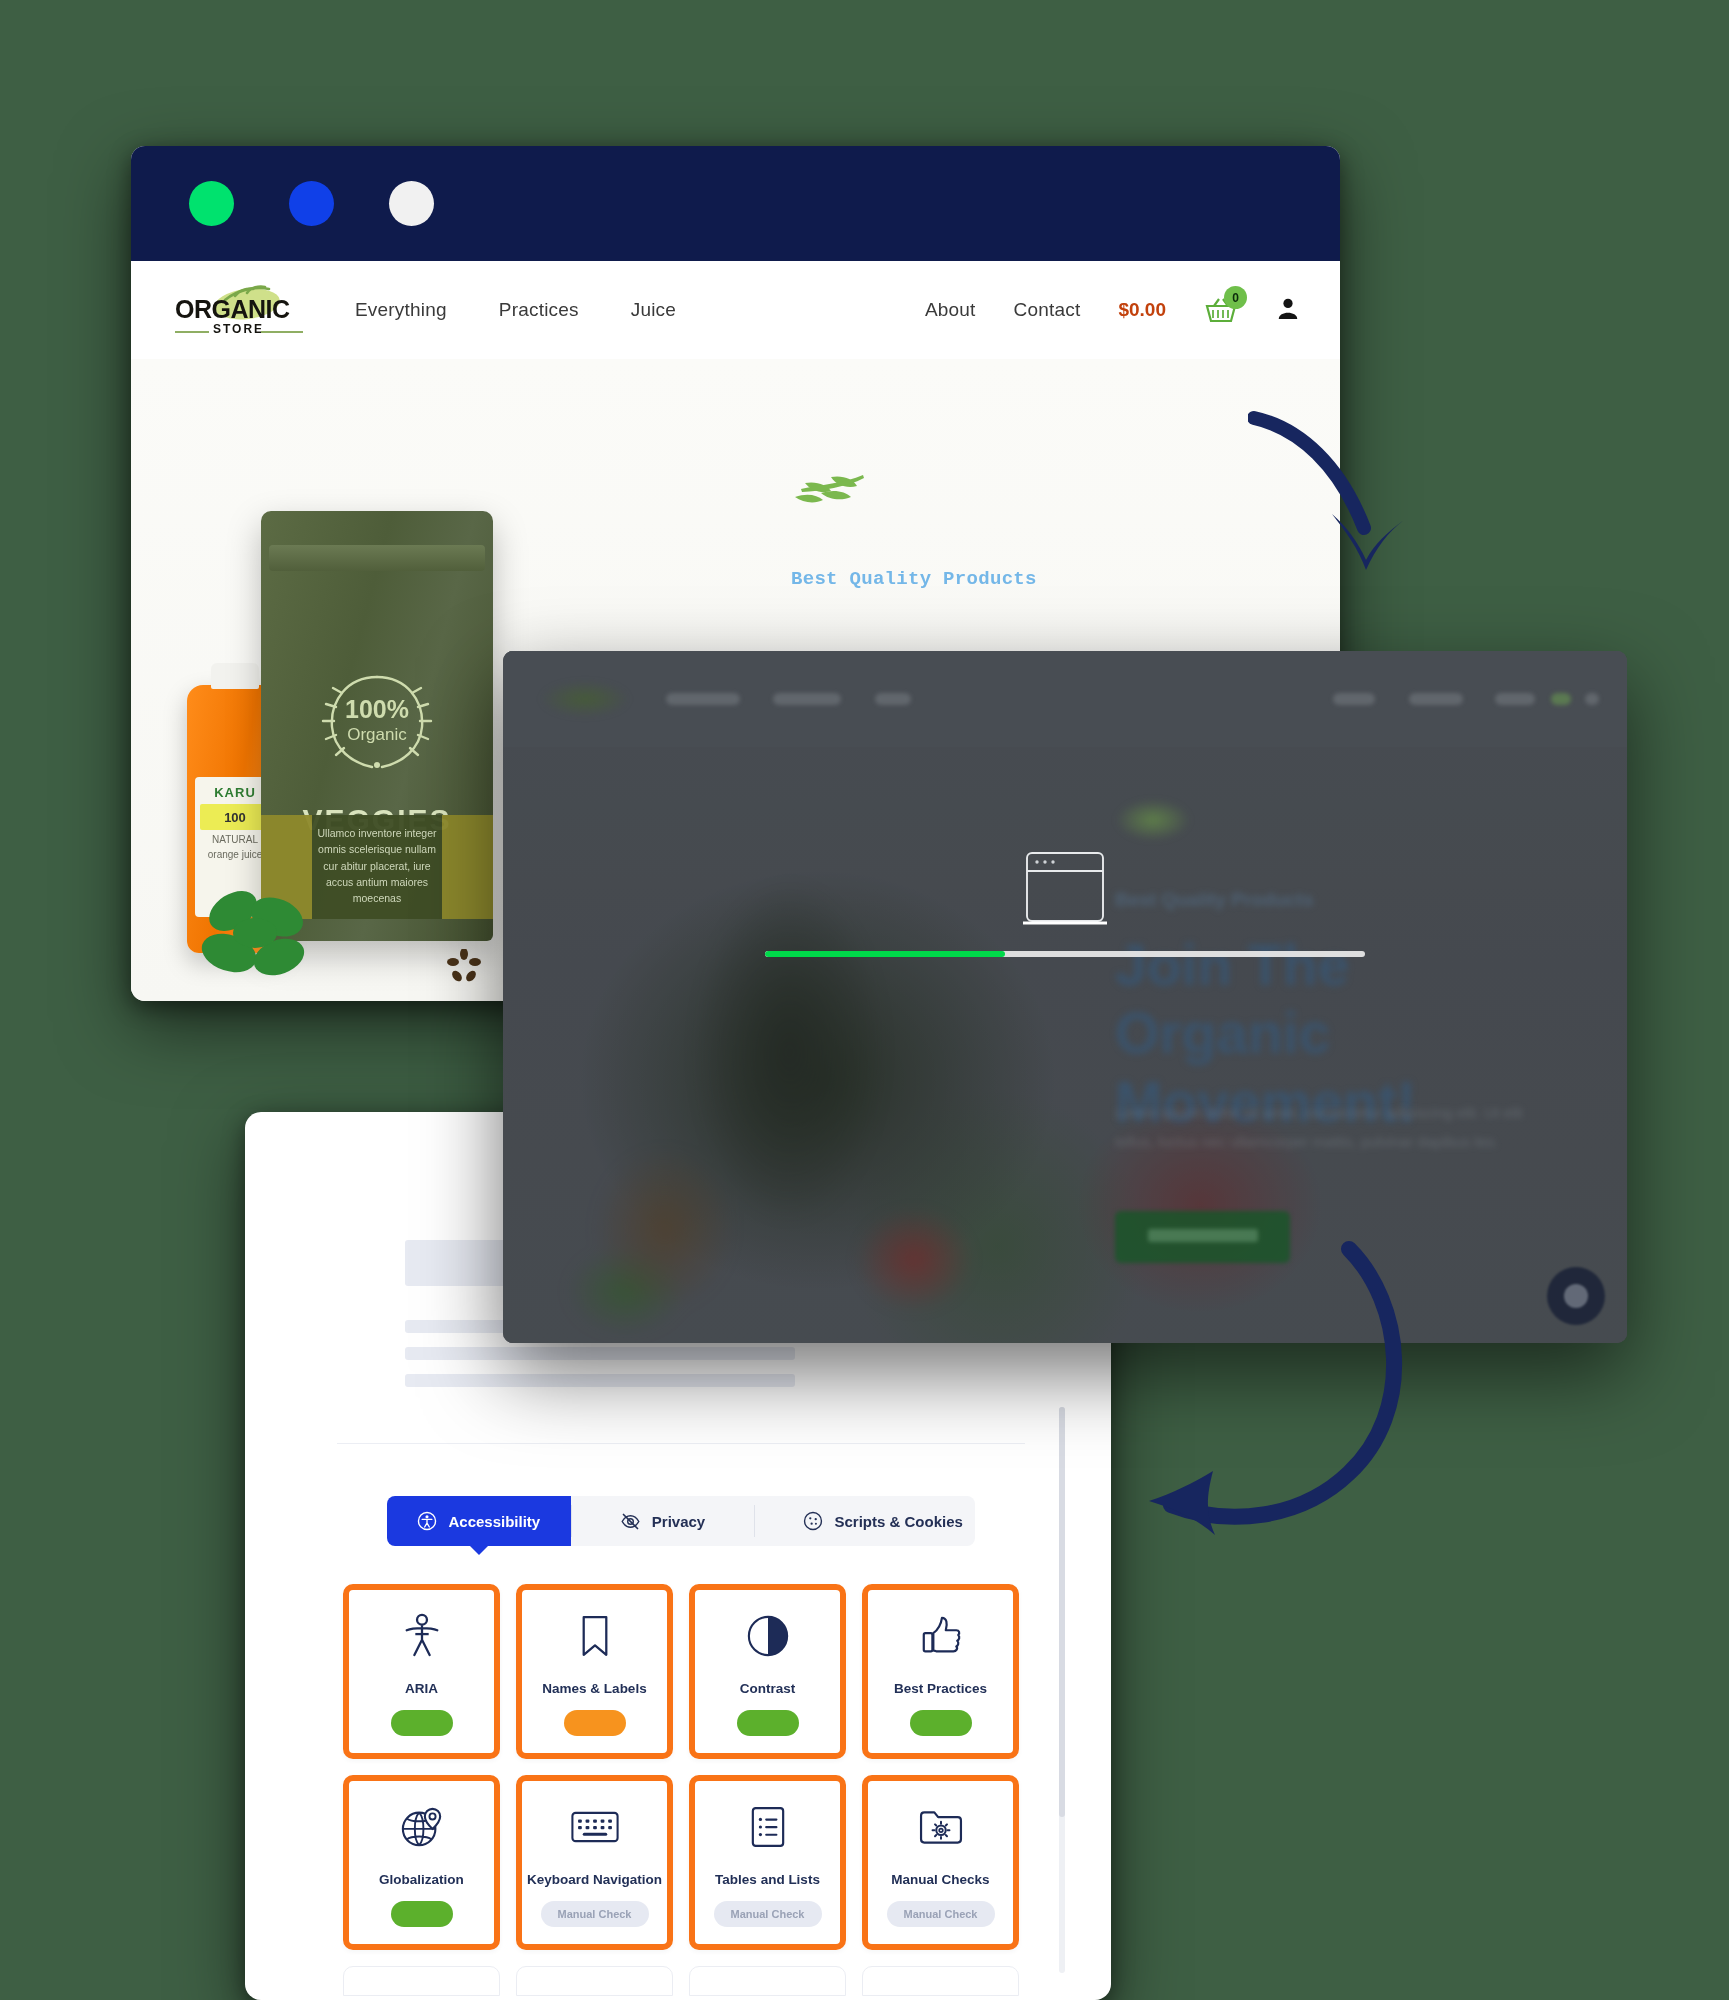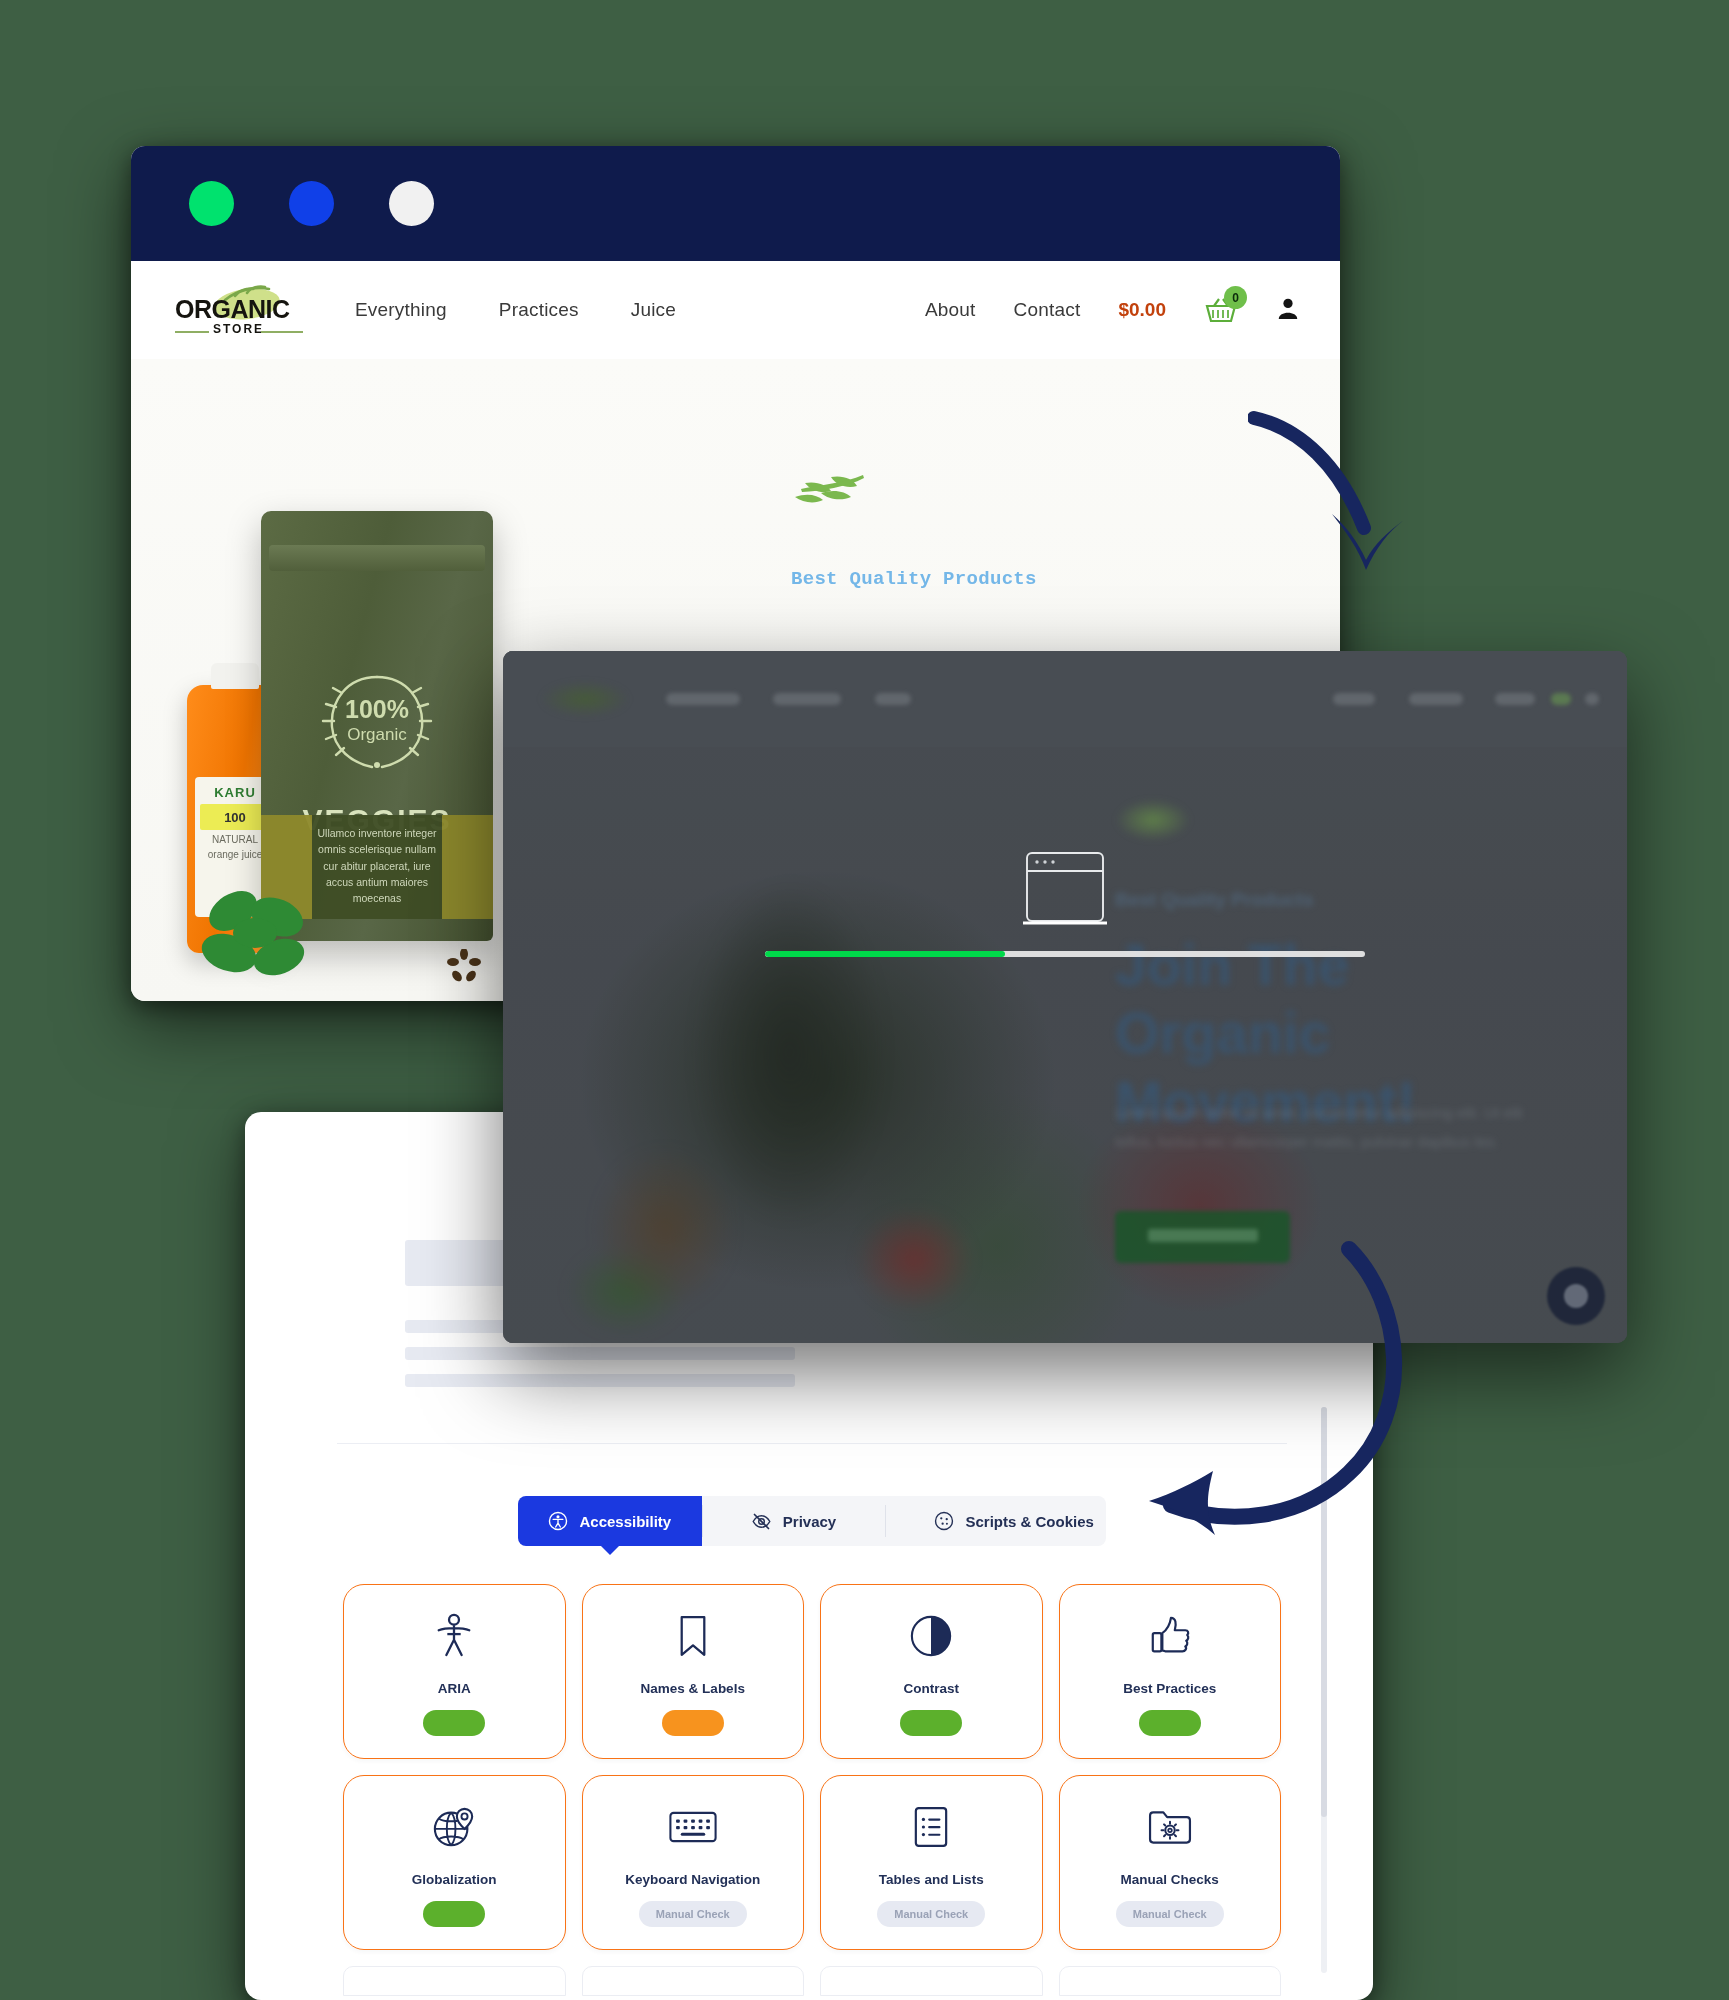--- a/index.html
+++ b/index.html
@@ -137,21 +137,21 @@
   }
   .basil {
     position:absolute; left:22px; bottom: 14px; width: 130px; height: 110px;
   }
   .star-anise { position:absolute; left:276px; bottom:18px; width:34px; height:34px; }
 
   
   .doc-win {
     position: absolute;
     left: 245px; top: 1112px;
-    width: 1128px; height: 888px;
+    width: 866px; height: 888px;
     background: #ffffff;
     border-radius: 16px;
     box-shadow: 0 24px 70px rgba(0,0,0,.5), 0 6px 22px rgba(0,0,0,.42);
     overflow: hidden;
   }
   .doc-inner { padding: 60px 62px 0 68px; position: relative; height: 100%; }
   .skel { background: #e7eaf2; border-radius: 3px; }
   .skel-title { width: 390px; height: 46px; margin: 68px 0 0 92px; }
   .skel-l1 { width: 390px; height: 13px; margin: 34px 0 0 92px; }
   .skel-l2 { width: 390px; height: 13px; margin: 14px 0 0 92px; }
@@ -177,21 +177,21 @@
     content:""; position:absolute; left:50%; transform:translateX(-50%);
     bottom:-9px; border-left:10px solid transparent; border-right:10px solid transparent;
     border-top:10px solid #1b39e0;
   }
 
   .cards {
     display: grid; grid-template-columns: repeat(4, 1fr);
     gap: 16px; margin: 38px 30px 0 30px;
   }
   .card {
-    background:#fff; border:1px solid #f97316; border-radius: 21px;
+    background:#fff; border:6px solid #f97316; border-radius: 10px;
     height: 175px; display:flex; flex-direction:column; align-items:center;
     justify-content:center; gap: 0;
     box-shadow: 0 2px 5px rgba(30,40,80,.045);
   }
   .card-icon { height: 58px; display:flex; align-items:center; justify-content:center; color:#1d2b57; }
   .card-label { font-size: 13.5px; font-weight: 700; color:#223057; margin-top: 16px; }
   .pill { margin-top: 14px; width: 62px; height: 26px; border-radius: 13px; }
   .pill.green { background:#5cb02c; }
   .pill.orange { background:#f7931e; }
   .pill.manual {

